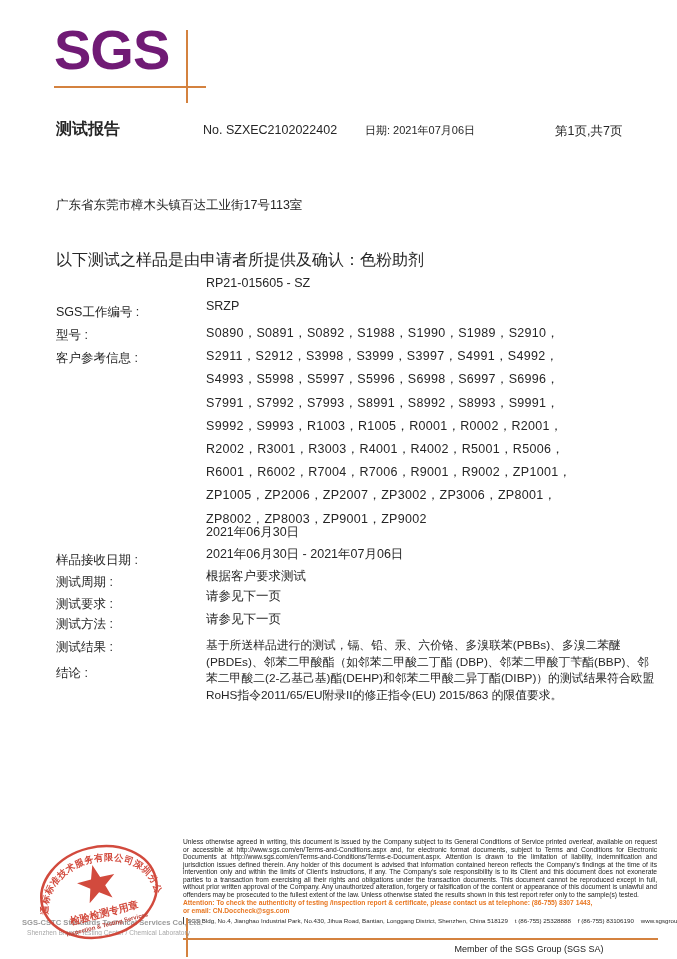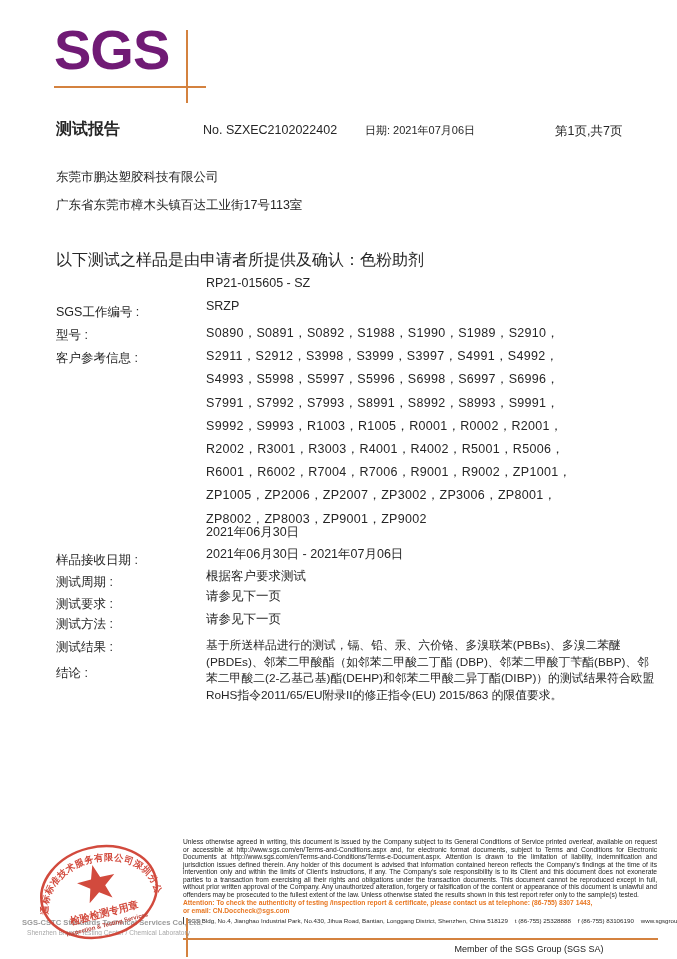--- a/index.html
+++ b/index.html
@@ -48,21 +48,20 @@
 
   <div class="logo-text">SGS</div>
   <div class="logo-hline"></div>
   <div class="logo-vline"></div>
 
   <div class="doc-title">测试报告</div>
   <div class="report-no">No. SZXEC2102022402</div>
   <div class="report-date">日期: 2021年07月06日</div>
   <div class="page-info">第1页,共7页</div>
 
-  <div class="company">东莞市鹏达塑胶科技有限公司</div>
   <div class="company-addr">广东省东莞市樟木头镇百达工业街17号113室</div>
   <div class="sample-statement">以下测试之样品是由申请者所提供及确认：色粉助剂</div>
 
   <div class="flabel r0">SGS工作编号 :</div>
   <div class="fvalue r0">RP21-015605 - SZ</div>
 
   <div class="flabel r1">型号 :</div>
   <div class="fvalue r1">SRZP</div>
 
   <div class="flabel r2">客户参考信息 :</div>

